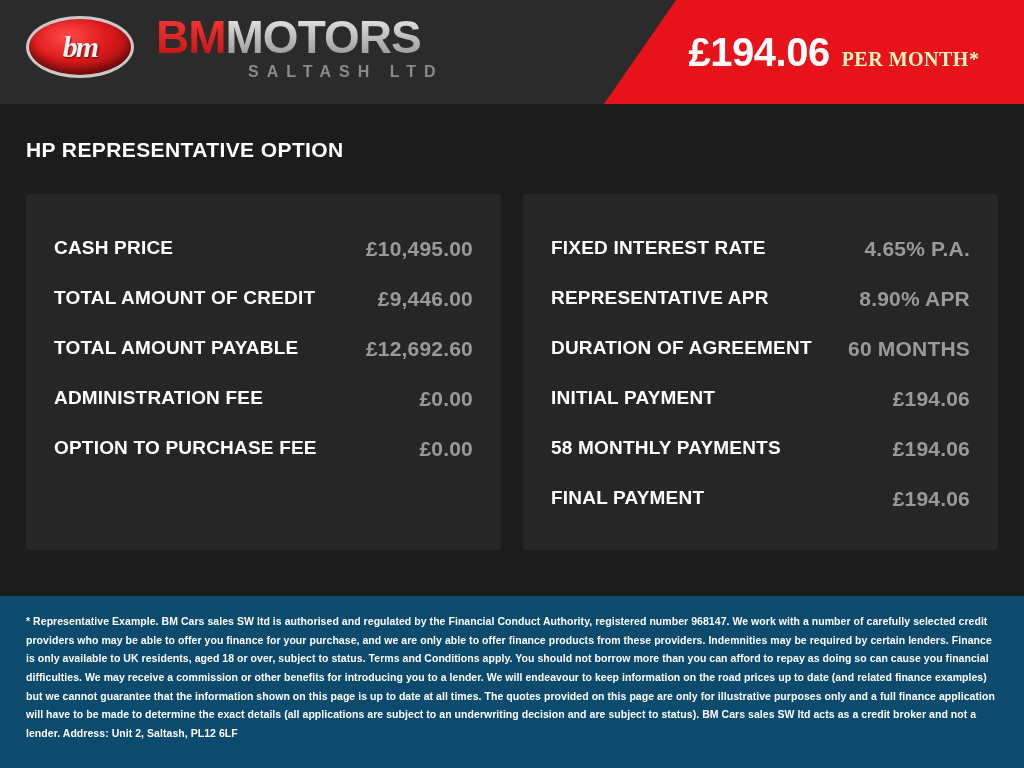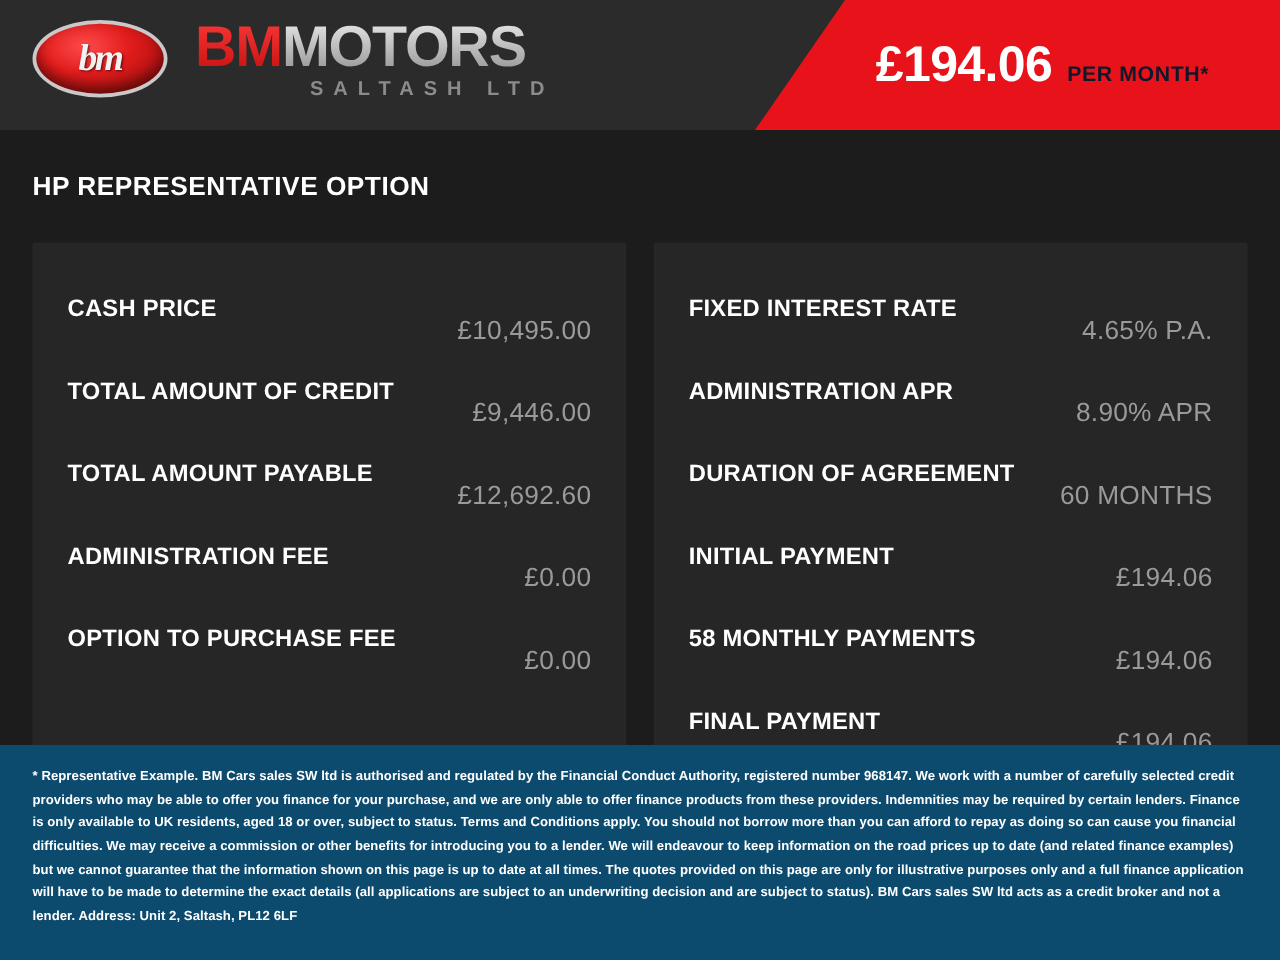--- a/index.html
+++ b/index.html
@@ -65,21 +65,21 @@
     width: 420px; height: 104px;
     background: #e8131a;
     clip-path: polygon(72px 0, 100% 0, 100% 100%, 0 100%);
     display: flex; align-items: center; justify-content: center;
   }
   .price-inner { display: flex; align-items: baseline; gap: 12px; padding-left: 40px; }
   .price-amount {
     font-size: 40px; font-weight: bold; color: #fff; letter-spacing: -.5px;
   }
   .price-suffix {
-    font-size: 17px; font-weight: bold; color: #0f172a; letter-spacing: .5px;
+    font-size: 20px; font-weight: bold; color: #fef9c3; letter-spacing: .5px; font-family: Liberation Serif, serif;
   }
 
   
   .title {
     margin: 34px 0 0 26px;
     font-size: 21px; font-weight: bold; color: #fff; letter-spacing: .4px;
   }
 
   
   .panels {
@@ -94,23 +94,22 @@
     padding: 30px 28px 26px 28px;
   }
   .row {
     display: flex; align-items: flex-start; justify-content: space-between;
     padding: 13px 0;
   }
   .row-label {
     font-size: 19px; font-weight: bold; color: #ffffff; letter-spacing: .2px;
   }
   .row-value {
-    font-size: 21px; font-weight: normal; color: #9a9a9a; letter-spacing: .2px;
+    font-size: 21px; font-weight: bold; color: #9a9a9a; letter-spacing: .2px;
     text-align: right;
-    margin-top: 16px;
   }
 
   
   .footer {
     position: absolute;
     left: 0; right: 0; bottom: 0;
     background: #0c4a6e;
     padding: 16px 26px 20px 26px;
     height: 172px;
   }
@@ -172,21 +171,21 @@
         <span class="row-value">£0.00</span>
       </div>
     </div>
 
     <div class="panel">
       <div class="row">
         <span class="row-label">FIXED INTEREST RATE</span>
         <span class="row-value">4.65% P.A.</span>
       </div>
       <div class="row">
-        <span class="row-label">ADMINISTRATION APR</span>
+        <span class="row-label">REPRESENTATIVE APR</span>
         <span class="row-value">8.90% APR</span>
       </div>
       <div class="row">
         <span class="row-label">DURATION OF AGREEMENT</span>
         <span class="row-value">60 MONTHS</span>
       </div>
       <div class="row">
         <span class="row-label">INITIAL PAYMENT</span>
         <span class="row-value">£194.06</span>
       </div>

